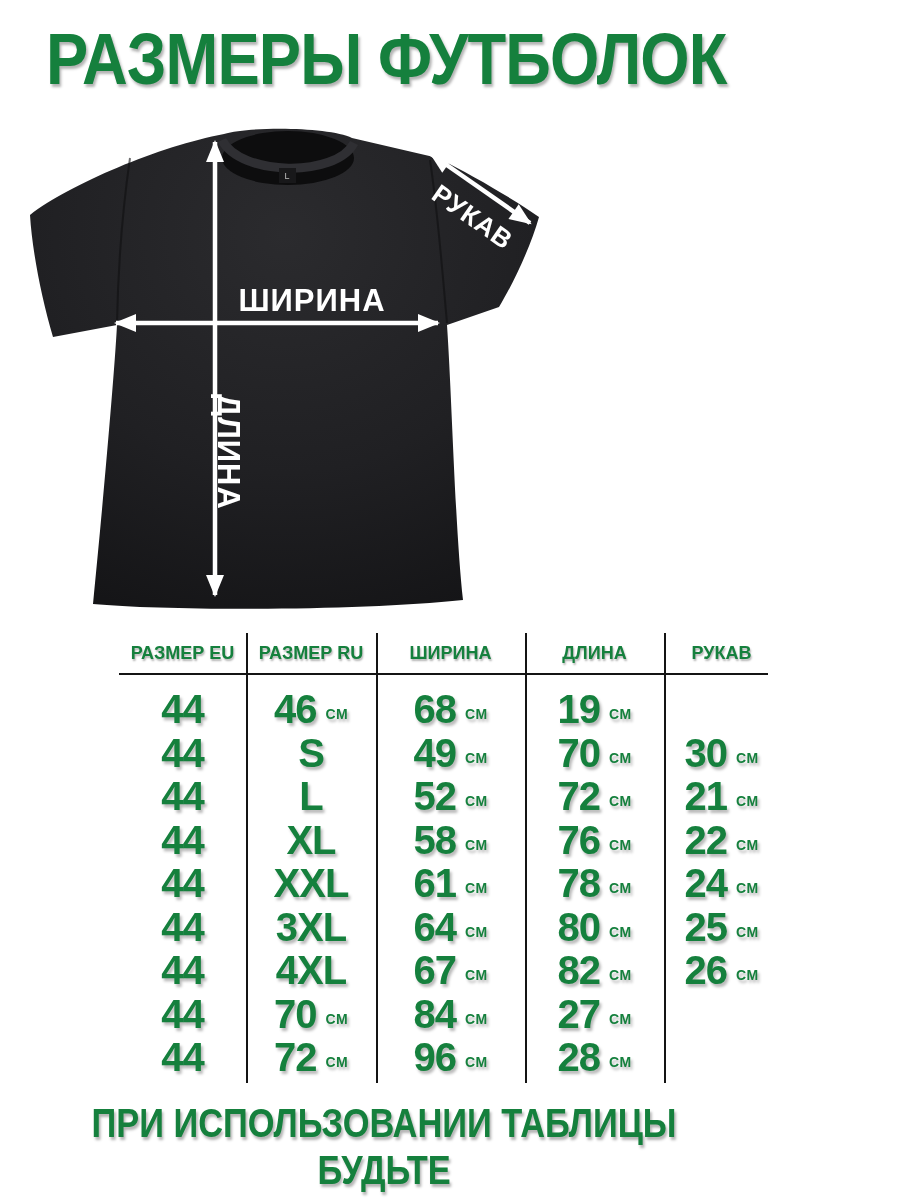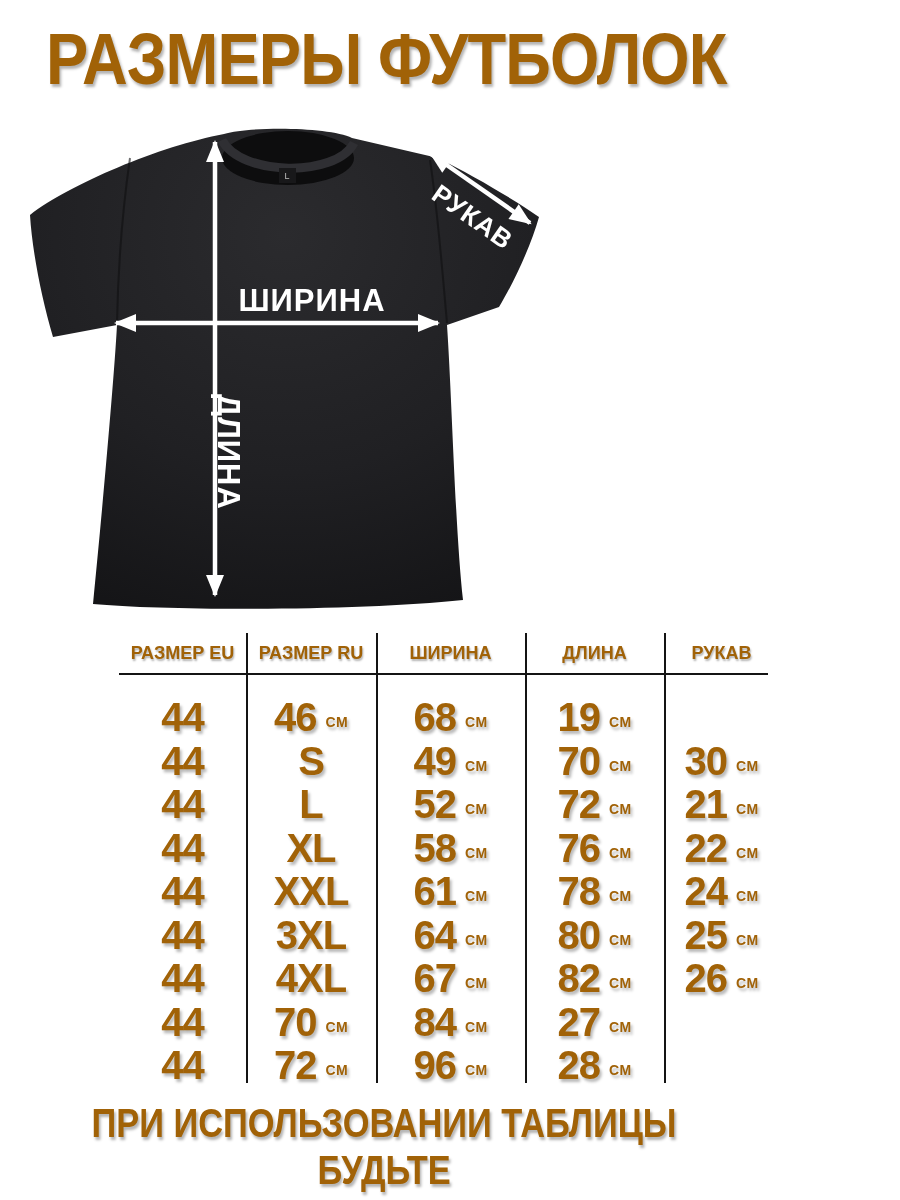--- a/index.html
+++ b/index.html
@@ -1,17 +1,17 @@
 <!DOCTYPE html>
 <html><head>
 <meta charset="utf-8">
 <style>
   html,body{margin:0;padding:0;background:#fff;}
   .canvas{position:relative;width:768px;height:1200px;background:#ffffff;overflow:hidden;
-          font-family:"Liberation Sans",sans-serif;color:#a16207;}
+          font-family:"Liberation Sans",sans-serif;color:#15803d;}
 
   
   .title{position:absolute;top:22px;left:0;right:0;text-align:center;
          font-size:72px;line-height:74px;font-weight:bold;letter-spacing:-1px;
          transform:scaleX(0.88);transform-origin:50% 50%;
          text-shadow:2px 3px 3px rgba(0,0,0,0.30);white-space:nowrap;}
 
   
   .figure{position:absolute;left:0;top:118px;width:540px;height:505px;}
 
@@ -24,21 +24,21 @@
   .p-note{margin-top:10px !important;font-size:20.5px;line-height:27px;}
 
   
   .table{position:absolute;left:119px;top:633px;width:660px;height:450px;}
   .vline{position:absolute;top:0;bottom:0;width:2px;background:#141414;}
   .vl1{left:127px;} .vl2{left:257px;} .vl3{left:406px;} .vl4{left:545px;}
   .hline{position:absolute;top:40px;left:0;width:100%;height:2px;background:#141414;}
   .thead{display:grid;grid-template-columns:127px 130px 149px 139px 115px;height:40px;}
   .th{display:flex;align-items:center;justify-content:center;font-size:18px;font-weight:bold;
       text-shadow:1px 2px 2px rgba(0,0,0,0.3);}
-  .tbody{margin-top:22px;}
+  .tbody{margin-top:14px;}
   .trow{display:grid;grid-template-columns:127px 130px 149px 139px 115px;height:43.5px;}
   .td{display:flex;align-items:center;justify-content:center;font-weight:bold;
       text-shadow:2px 3px 3px rgba(0,0,0,0.28);}
   .num{font-size:40px;letter-spacing:-1px;}
   .unit{font-size:14px;margin-left:9px;margin-top:9px;letter-spacing:0.5px;}
 
   
   .footer{position:absolute;left:0;right:0;top:1100px;text-align:center;
           font-size:40px;line-height:47px;font-weight:bold;white-space:pre-line;
           transform:scaleX(0.86);transform-origin:50% 0;

